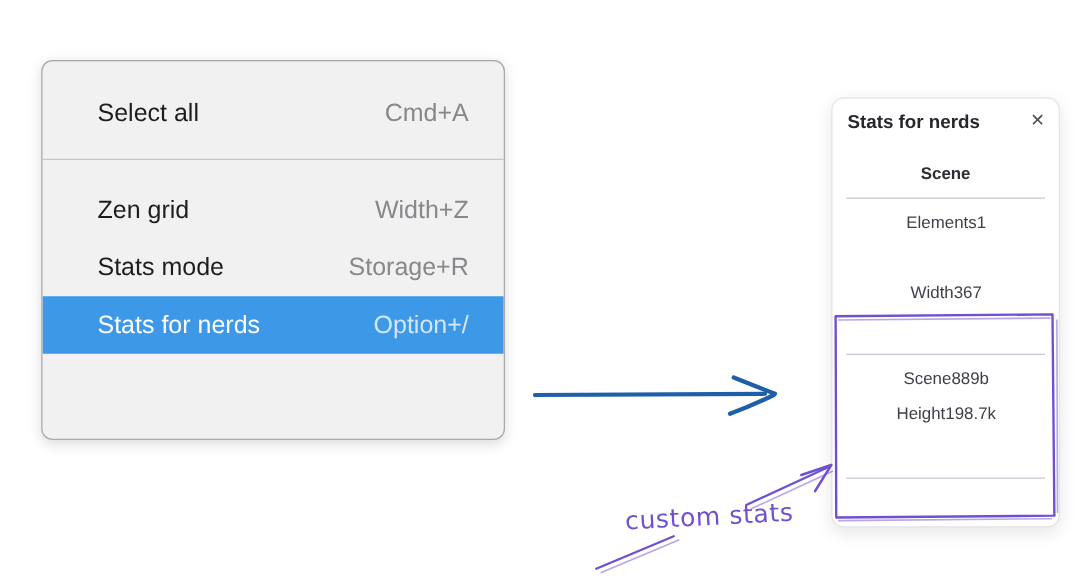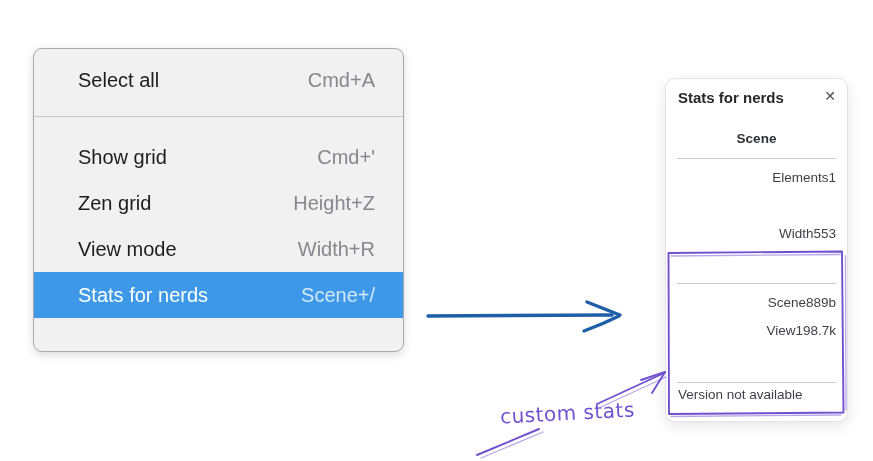--- a/index.html
+++ b/index.html
@@ -21,21 +21,21 @@
     font-family:"Liberation Sans",sans-serif;
   }
 
   
   .menu{
     position:absolute;left:33px;top:48px;width:371px;height:304px;
     background:var(--menu-bg);
     border:1px solid var(--menu-border);
     border-radius:9px;
     box-shadow:0 3px 10px rgba(0,0,0,.14);
-    padding-top:8px;
+    padding-top:19px;
     overflow:hidden;
   }
   .menu-row{
     height:46px;display:flex;align-items:center;justify-content:space-between;
     padding:0 28px 0 44px;
     font-size:20px;color:#1d1d1f;cursor:default;
   }
   .menu-row .shortcut{color:var(--shortcut-gray)}
   .menu-row.highlighted{background:var(--accent-blue);color:#ffffff}
   .menu-row.highlighted .shortcut{color:#d3e7fb}
@@ -59,21 +59,21 @@
   .sec-header{
     position:absolute;left:0;width:100%;text-align:center;
     font-size:13.5px;font-weight:bold;color:#2e2f35;
   }
   .sec-divider{
     position:absolute;left:11px;width:159px;height:1px;
     background:var(--divider-gray);border:none;margin:0;
   }
   .sec-row{
     position:absolute;left:12px;width:158px;height:28px;
-    display:flex;justify-content:flex-end;align-items:center;
+    display:flex;justify-content:center;align-items:center;
     font-size:13.5px;color:var(--panel-text);
   }
   .version-note{
     position:absolute;left:12px;top:308px;
     font-size:13.5px;color:var(--panel-text);
   }
   .t-scene-h{top:52px}   .d-scene{top:79px}
   .r-elements{top:84px}  .r-width{top:112px} .r-height{top:140px}
   .t-storage-h{top:178px}.d-storage{top:204px}
   .r-scene{top:209px}    .r-total{top:237px}
@@ -101,64 +101,59 @@
 </head>
 <body>
 
 <div class="menu">
   <div class="menu-row">
     <span>Select all</span>
     <span class="shortcut">Cmd+A</span>
   </div>
   <div class="menu-divider"></div>
   <div class="menu-row">
-    <span>Show grid</span>
-    <span class="shortcut">Cmd+'</span>
+    <span>Zen grid</span>
+    <span class="shortcut">Width+Z</span>
   </div>
   <div class="menu-row">
-    <span>Zen grid</span>
-    <span class="shortcut">Height+Z</span>
-  </div>
-  <div class="menu-row">
-    <span>View mode</span>
-    <span class="shortcut">Width+R</span>
+    <span>Stats mode</span>
+    <span class="shortcut">Storage+R</span>
   </div>
   <div class="menu-row highlighted">
     <span>Stats for nerds</span>
-    <span class="shortcut">Scene+/</span>
+    <span class="shortcut">Option+/</span>
   </div>
 </div>
 
 <div class="panel">
   <div class="panel-title">Stats for nerds</div>
   <button class="panel-close">✕</button>
 
   <div class="sec-header t-scene-h">Scene</div>
   <div class="sec-divider d-scene"></div>
   <div class="sec-row r-elements">
     <span>Elements</span>
     <span>1</span>
   </div>
   <div class="sec-row r-height">
     <span>Width</span>
-    <span>553</span>
+    <span>367</span>
   </div>
 
   <div class="sec-divider d-storage"></div>
   <div class="sec-row r-scene">
     <span>Scene</span>
     <span>889b</span>
   </div>
   <div class="sec-row r-total">
-    <span>View</span>
+    <span>Height</span>
     <span>198.7k</span>
   </div>
 
   <div class="sec-divider d-version"></div>
-  <div class="version-note">Version not available</div>
 </div>
 
 <svg class="overlay" viewBox="0 0 873 461" xmlns="http://www.w3.org/2000/svg">
 
   <g>
     <path class="blue-arrow" d="M428 316 L612 315"></path>
     <path class="blue-arrow" d="M587 302 Q607 310 620 315"></path>
     <path class="blue-arrow" d="M619 316 Q603 324 584 331"></path>
   </g>
 

